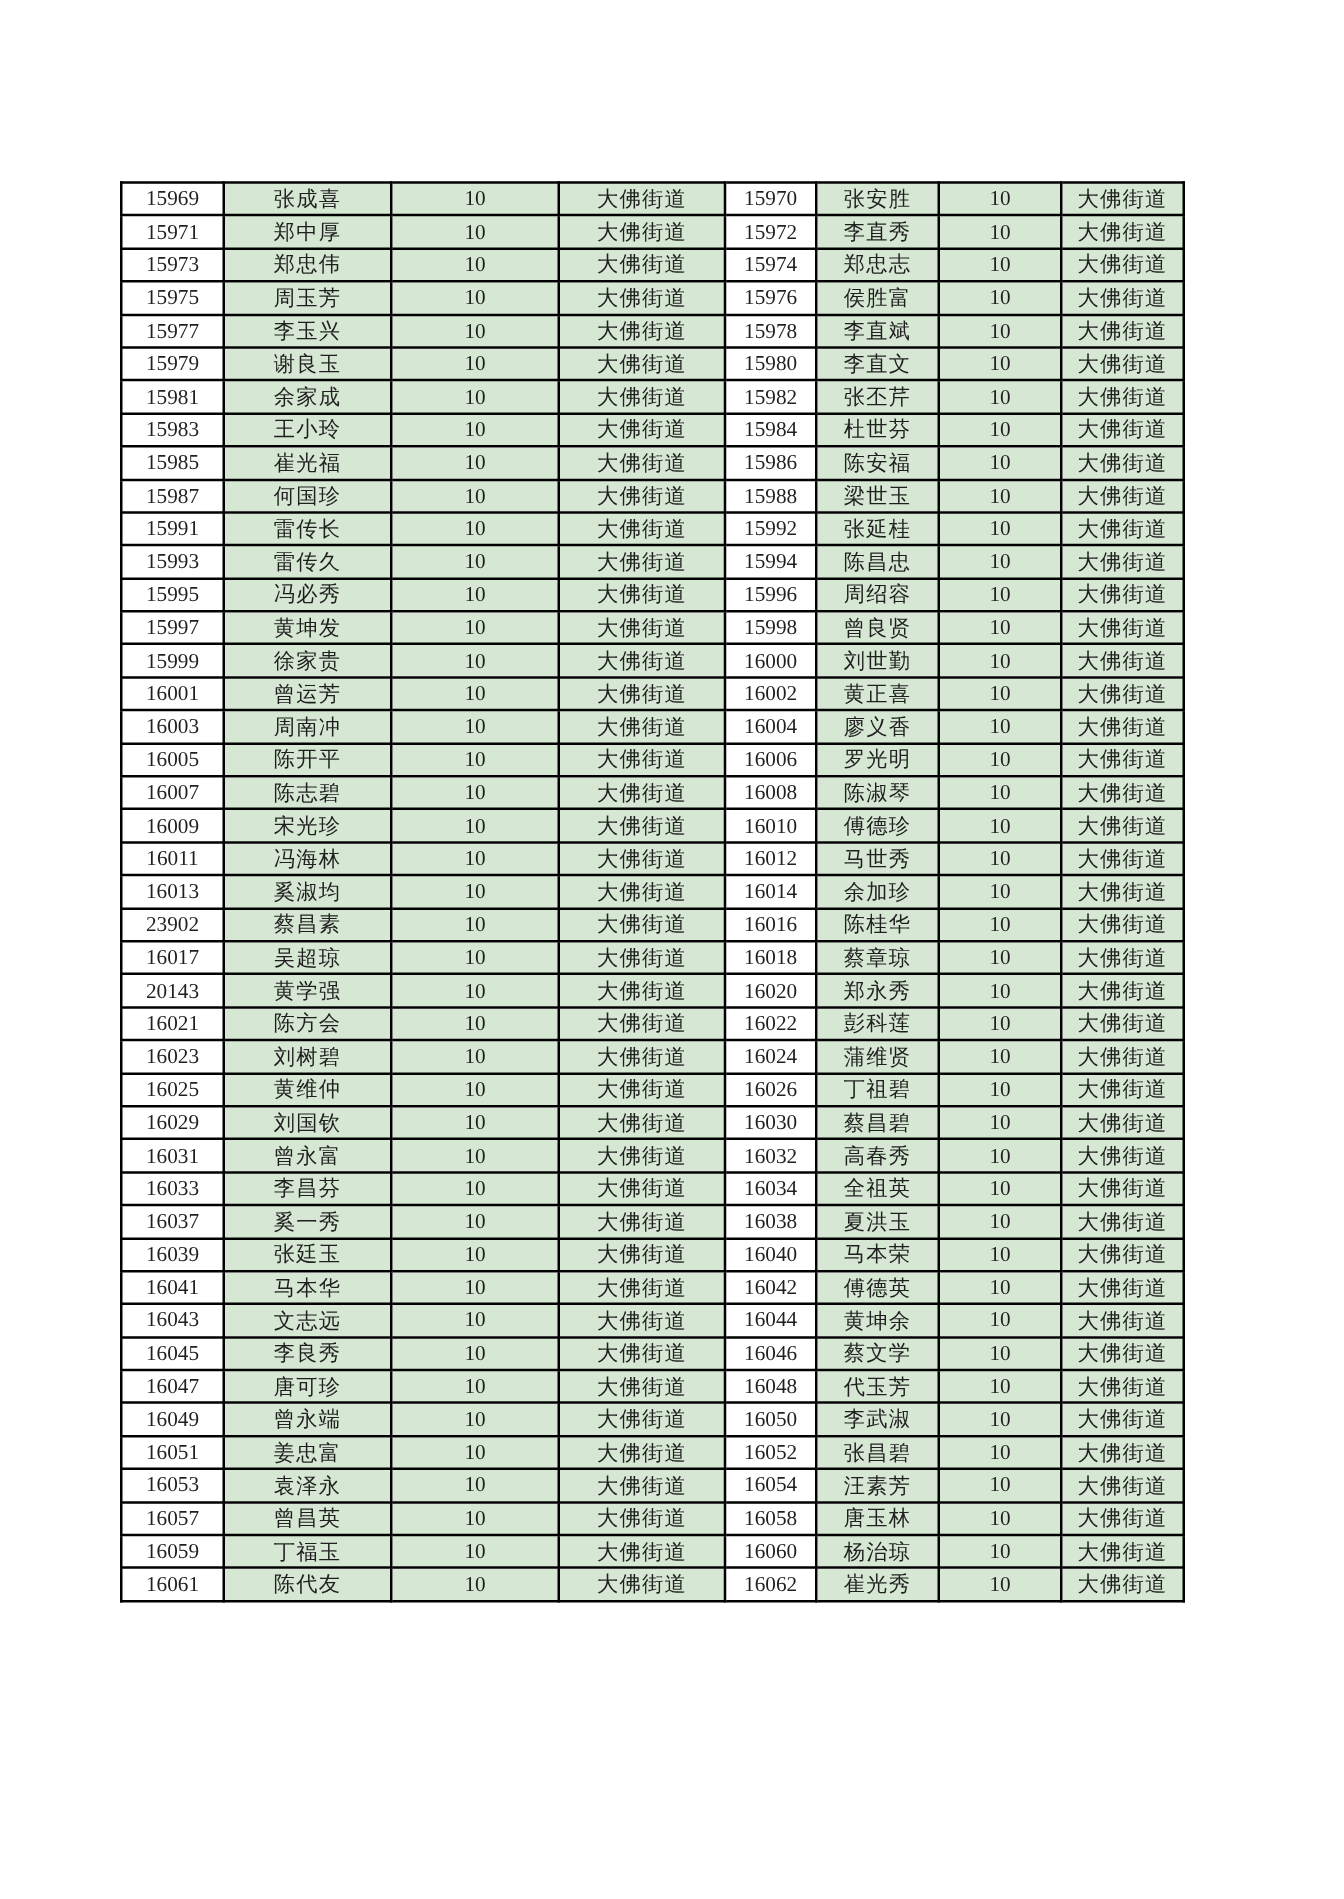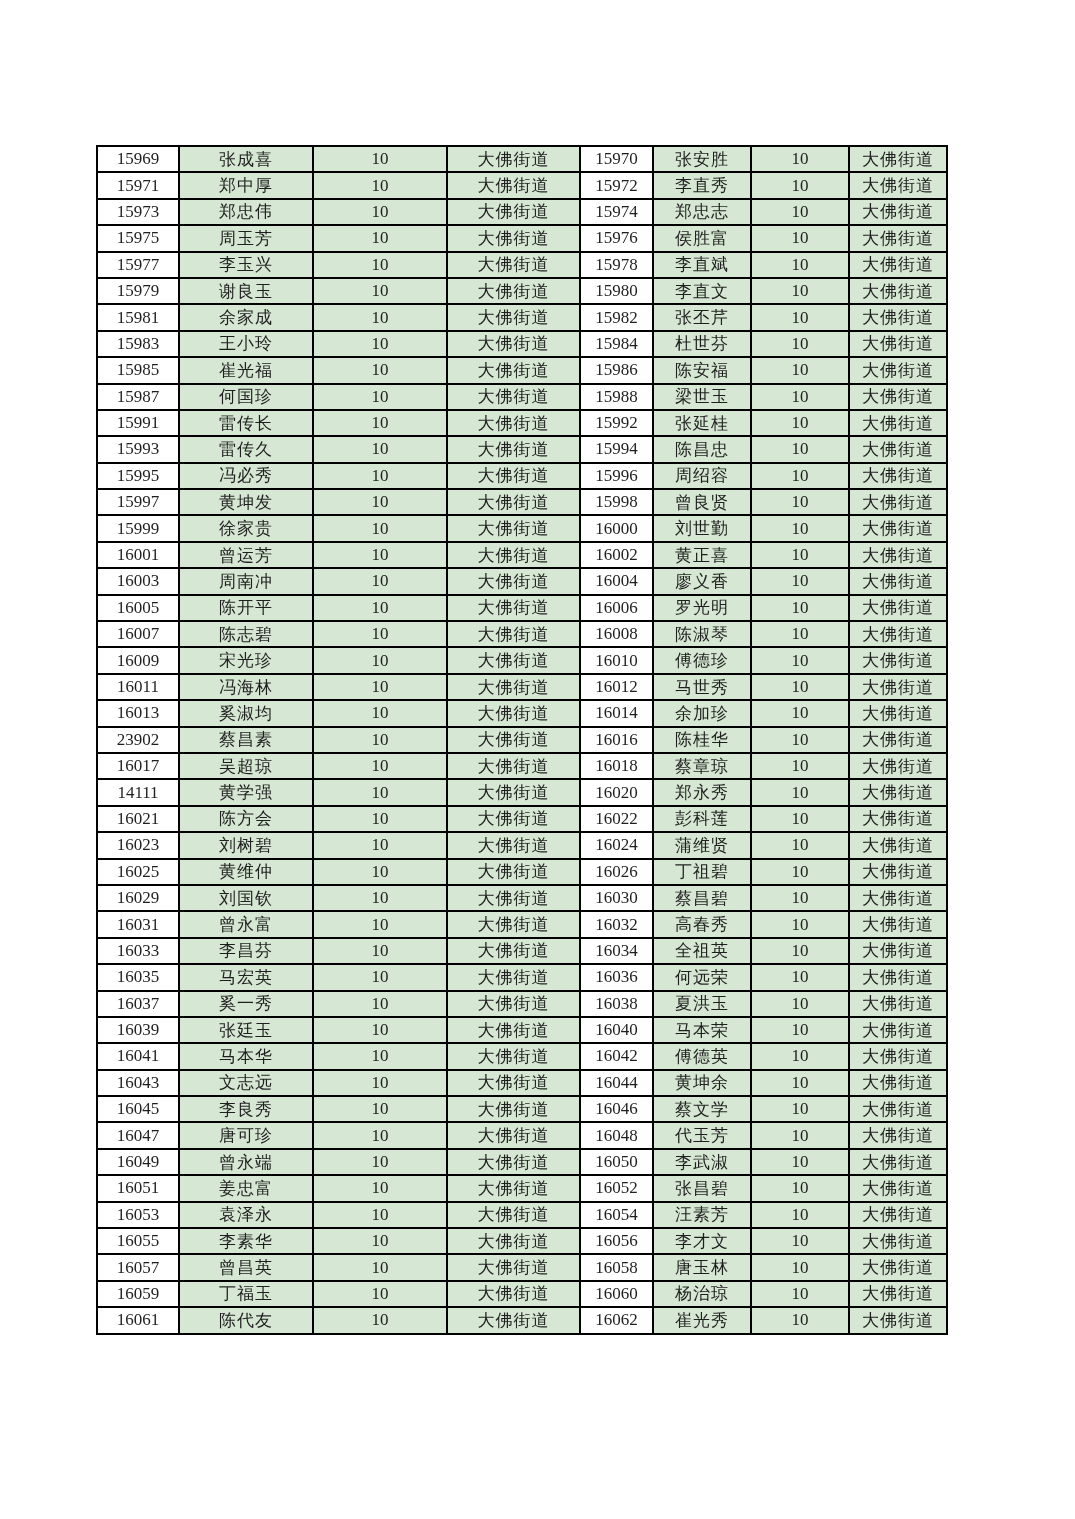--- a/index.html
+++ b/index.html
@@ -301,21 +301,21 @@
             <td class="serial">16017</td>
             <td class="green name">吴超琼</td>
             <td class="green score">10</td>
             <td class="green district">大佛街道</td>
             <td class="serial">16018</td>
             <td class="green name">蔡章琼</td>
             <td class="green score">10</td>
             <td class="green district">大佛街道</td>
           </tr>
           <tr>
-            <td class="serial">14111</td>
+            <td class="serial">20143</td>
             <td class="green name">黄学强</td>
             <td class="green score">10</td>
             <td class="green district">大佛街道</td>
             <td class="serial">16020</td>
             <td class="green name">郑永秀</td>
             <td class="green score">10</td>
             <td class="green district">大佛街道</td>
           </tr>
           <tr>
             <td class="serial">16021</td>
@@ -371,30 +371,20 @@
             <td class="serial">16033</td>
             <td class="green name">李昌芬</td>
             <td class="green score">10</td>
             <td class="green district">大佛街道</td>
             <td class="serial">16034</td>
             <td class="green name">全祖英</td>
             <td class="green score">10</td>
             <td class="green district">大佛街道</td>
           </tr>
           <tr>
-            <td class="serial">16035</td>
-            <td class="green name">马宏英</td>
-            <td class="green score">10</td>
-            <td class="green district">大佛街道</td>
-            <td class="serial">16036</td>
-            <td class="green name">何远荣</td>
-            <td class="green score">10</td>
-            <td class="green district">大佛街道</td>
-          </tr>
-          <tr>
             <td class="serial">16037</td>
             <td class="green name">奚一秀</td>
             <td class="green score">10</td>
             <td class="green district">大佛街道</td>
             <td class="serial">16038</td>
             <td class="green name">夏洪玉</td>
             <td class="green score">10</td>
             <td class="green district">大佛街道</td>
           </tr>
           <tr>
@@ -467,30 +457,20 @@
             <td class="green score">10</td>
             <td class="green district">大佛街道</td>
           </tr>
           <tr>
             <td class="serial">16053</td>
             <td class="green name">袁泽永</td>
             <td class="green score">10</td>
             <td class="green district">大佛街道</td>
             <td class="serial">16054</td>
             <td class="green name">汪素芳</td>
-            <td class="green score">10</td>
-            <td class="green district">大佛街道</td>
-          </tr>
-          <tr>
-            <td class="serial">16055</td>
-            <td class="green name">李素华</td>
-            <td class="green score">10</td>
-            <td class="green district">大佛街道</td>
-            <td class="serial">16056</td>
-            <td class="green name">李才文</td>
             <td class="green score">10</td>
             <td class="green district">大佛街道</td>
           </tr>
           <tr>
             <td class="serial">16057</td>
             <td class="green name">曾昌英</td>
             <td class="green score">10</td>
             <td class="green district">大佛街道</td>
             <td class="serial">16058</td>
             <td class="green name">唐玉林</td>

